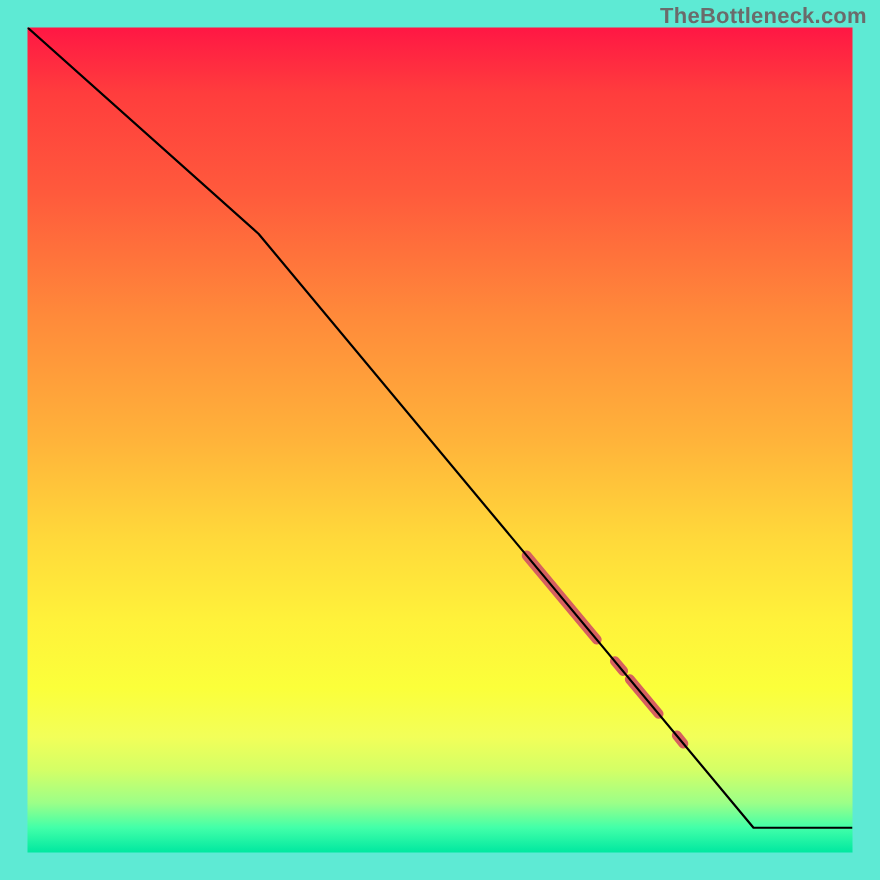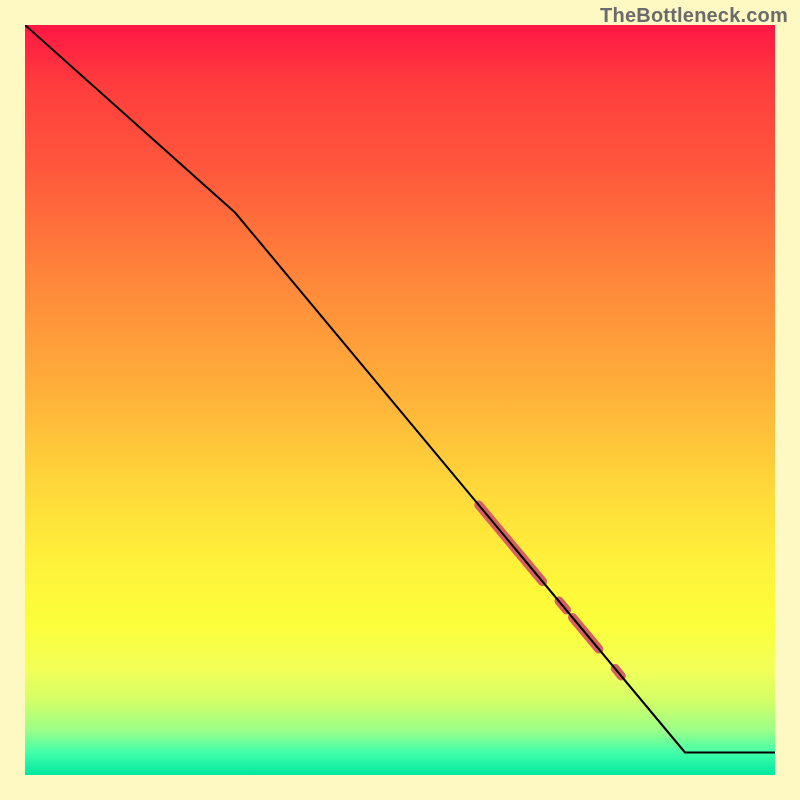--- a/index.html
+++ b/index.html
@@ -1,21 +1,21 @@
 <!DOCTYPE html>
 <html><head>
 <meta charset="utf-8">
 <style>
   * { margin: 0; padding: 0; box-sizing: border-box; }
   html, body { width: 800px; height: 800px; overflow: hidden; background: #000; }
   .stage {
     position: relative;
     width: 800px;
     height: 800px;
-    background: #fef9c3;
+    background: #5eead4;
   }
   .plot {
     position: absolute;
     left: 25px;
     top: 25px;
     width: 750px;
     height: 750px;
     background: linear-gradient(
       to bottom,
       #ff1744 0%,

